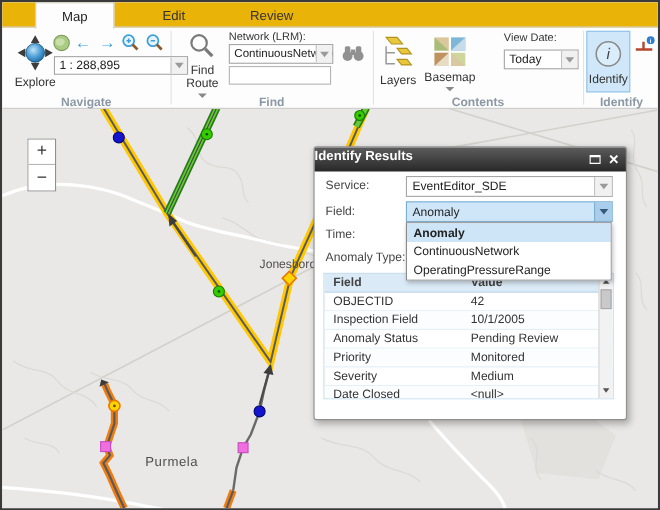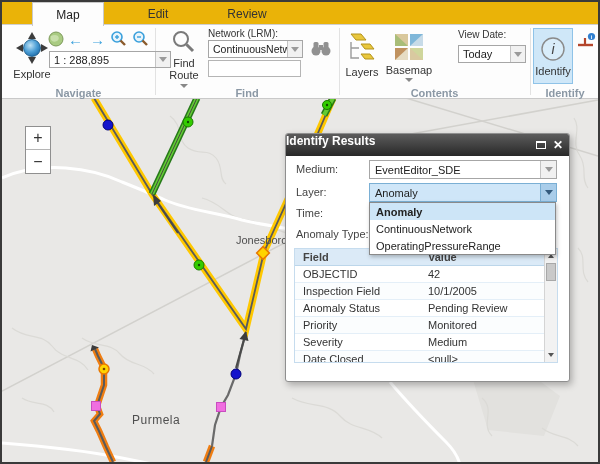--- a/index.html
+++ b/index.html
@@ -319,29 +319,29 @@
 
   <div class="dialog">
     <div class="dlg-title">
       <span>Identify Results</span>
       <span class="dlg-controls">
         <span class="max-icon"></span>
         <span class="close-icon">✕</span>
       </span>
     </div>
 
-    <span class="dlg-label" style="left:10px; top:29px;">Medium:</span>
+    <span class="dlg-label" style="left:10px; top:29px;">Service:</span>
     <div class="dlg-combo" style="top:26px;">
       <span>EventEditor_SDE</span>
       <span class="arrow-btn">
           <span class="tri-down" style="border-top-color:#9a9a9a;"></span>
         </span>
     </div>
 
-    <span class="dlg-label" style="left:10px; top:52px;">Layer:</span>
+    <span class="dlg-label" style="left:10px; top:52px;">Field:</span>
     <div class="dlg-combo open" style="top:49px;">
       <span>Anomaly</span>
       <span class="arrow-btn">
           <span class="tri-down" style="border-top-color:#335a7d;"></span>
         </span>
     </div>
 
     <span class="dlg-label" style="left:10px; top:73px;">Time:</span>
     <span class="dlg-label" style="left:10px; top:94px;text-align:right;">Anomaly Type:</span>
 

